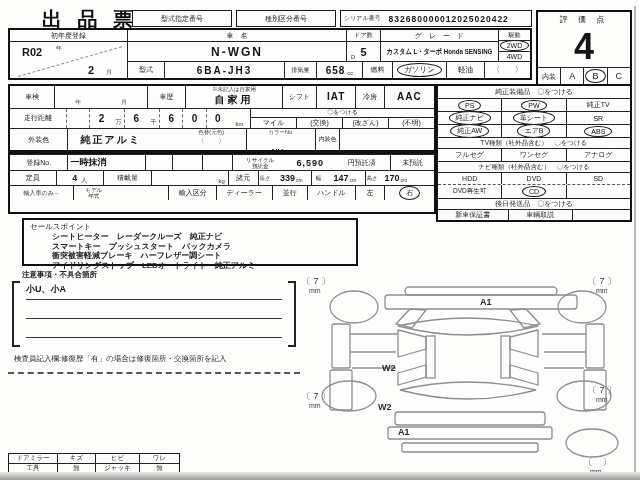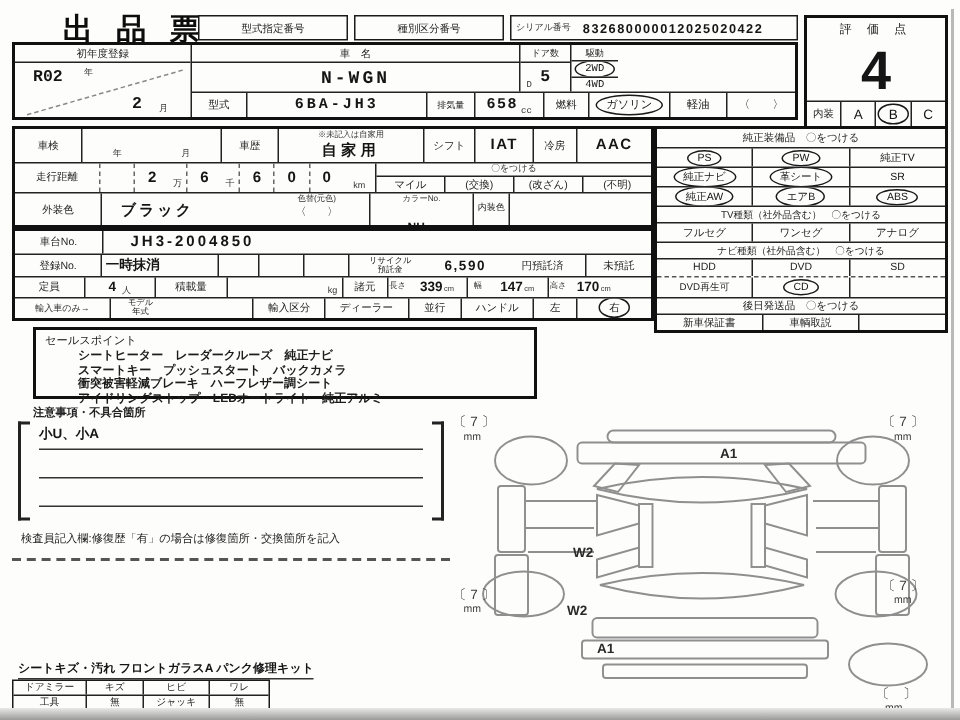--- a/index.html
+++ b/index.html
@@ -50,41 +50,47 @@
         </div>
       <div class="c" style="flex:1;font-size:9px;">
           <span class="circ">B</span>
         </div>
       <div class="c" style="flex:1;font-size:9px;">
           <span>C</span>
         </div>
     </div>
   </div>
 
-  <div class="abs b2" style="left:8px;top:28px;width:524px;height:52px;display:flex;font-family:Liberation Mono, monospace;">
+  <div class="abs b2" style="left:8px;top:28px;width:524px;height:52px;display:flex;">
     <div style="width:122px;position:relative;border-right:1px solid #222;box-sizing:border-box;">
       <div class="c nl bb hdr" style="height:12px;">初年度登録</div>
       <span class="abs" style="left:12px;top:16px;font-size:11px;font-weight:bold;">R02</span>
       <span class="abs tiny" style="left:46px;top:14px;">年</span>
       <span class="abs" style="left:78px;top:34px;font-size:11px;font-weight:bold;">2</span>
       <span class="abs tiny" style="left:96px;top:38px;">月</span>
       <div class="dash-diag"></div>
     </div>
     <div style="flex:1;display:flex;flex-direction:column;">
       <div class="row" style="height:34px;">
         <div style="width:218px;display:flex;flex-direction:column;box-sizing:border-box;text-align:center;">
           <div class="c nl bb hdr" style="height:12px;">車　名</div>
           <div class="c nl" style="flex:1;font-size:12px;font-weight:bold;letter-spacing:2px;">N-WGN</div>
         </div>
         <div style="width:34px;display:flex;flex-direction:column;border-left:1px solid #222;box-sizing:border-box;">
           <div class="c nl bb hdr" style="height:12px;font-size:6px;">ドア数</div>
           <div class="c nl" style="flex:1;font-size:11px;font-weight:bold;position:relative;">
             <span>5</span>
             <span class="abs tiny" style="left:4px;bottom:1px;font-weight:normal;">D</span>
           </div>
+        </div>
+        <div style="width:118px;display:flex;flex-direction:column;border-left:1px solid #222;box-sizing:border-box;">
+          <div class="c nl bb hdr" style="height:12px;">グ　レ　ー　ド</div>
+          <div class="c nl" style="flex:1;">
+              <span style="font-size:7.5px;font-weight:bold;transform:scaleX(0.82);white-space:nowrap;">カスタム L・ターボ Honda SENSING</span>
+            </div>
         </div>
         <div style="width:32px;display:flex;flex-direction:column;border-left:1px solid #222;box-sizing:border-box;">
           <div class="c nl bb hdr" style="height:11px;font-size:6px;">駆動</div>
           <div class="c nl bb" style="flex:1;font-size:7px;">
               <span class="circ">2WD</span>
             </div>
           <div class="c nl" style="flex:1;font-size:7px;">4WD</div>
         </div>
       </div>
       <div class="row bt" style="height:18px;">
@@ -139,21 +145,21 @@
           <div class="c hdr" style="flex:1;">マイル</div>
           <div class="c hdr" style="flex:1;">(交換)</div>
           <div class="c hdr" style="flex:1;">(改ざん)</div>
           <div class="c hdr" style="flex:1;">(不明)</div>
         </div>
       </div>
     </div>
     <div class="row bt" style="height:22px;">
       <div class="c hdr" style="width:58px;">外装色</div>
       <div class="c" style="width:110px;justify-content:flex-start;padding-left:12px;">
-        <span class="val" style="letter-spacing:2px;">ブラック</span>
+        <span class="val" style="letter-spacing:2px;">純正アルミ</span>
       </div>
       <div class="c" style="width:70px;border-left:none;flex-direction:column;justify-content:flex-start;">
         <span class="tiny" style="font-size:5.5px;">色替(元色)</span>
         <span class="hdr">〈　　〉</span>
       </div>
       <div class="c" style="width:70px;flex-direction:column;justify-content:flex-start;gap:12px;">
         <span class="tiny" style="font-size:5.5px;">カラーNo.</span>
         <span style="font-size:8px;font-weight:bold;line-height:8px;"><span>NH-</span><br><span>731P</span></span>
       </div>
       <div class="c hdr stack" style="width:24px;font-size:6px;">内装色</div>
@@ -213,26 +219,20 @@
     </div>
     <div class="c nl bt hdr" style="height:11px;">後日発送品　〇をつける</div>
     <div class="row bt" style="flex:1;">
       <div class="c hdr" style="flex:1.1;">新車保証書</div>
       <div class="c hdr" style="flex:1;">車輌取説</div>
       <div class="c" style="flex:0.9;"></div>
     </div>
   </div>
 
   <div class="abs b2" style="left:8px;top:152px;width:428px;height:62px;display:flex;flex-direction:column;">
-    <div class="row" style="height:16px;">
-      <div class="c hdr" style="width:58px;">車台No.</div>
-      <div class="c" style="flex:1;justify-content:flex-start;padding-left:18px;">
-        <span style="font-size:10px;font-weight:bold;letter-spacing:2px;">JH3-2004850</span>
-      </div>
-    </div>
     <div class="row bt" style="height:16px;">
       <div class="c hdr" style="width:58px;">登録No.</div>
       <div class="c" style="width:78px;justify-content:flex-start;padding-left:2px;">
         <span style="font-size:9px;font-weight:bold;">一時抹消</span>
       </div>
       <div class="c" style="width:28px;"></div>
       <div class="c" style="width:30px;"></div>
       <div class="c" style="width:30px;"></div>
       <div class="c stack" style="width:56px;font-size:5.5px;line-height:6px;">
         <span><span>リサイクル</span><br><span>預託金</span></span>
@@ -303,23 +303,20 @@
     <div class="abs" style="right:0;top:0;width:8px;height:100%;border-right:2px solid #222;border-top:2px solid #222;border-bottom:2px solid #222;"></div>
     <div class="abs" style="left:14px;top:2px;width:256px;height:17px;border-bottom:1px solid #333;font-size:9px;font-weight:bold;">
       <span>小U、小A</span>
     </div>
     <div class="abs" style="left:14px;top:21px;width:256px;height:17px;border-bottom:1px solid #333;"></div>
     <div class="abs" style="left:14px;top:40px;width:256px;height:17px;border-bottom:1px solid #333;"></div>
   </div>
   <div class="abs" style="left:14px;top:354px;font-size:7.5px;color:#222;">検査員記入欄:修復歴「有」の場合は修復箇所・交換箇所を記入</div>
   <div class="abs" style="left:8px;top:372px;width:292px;border-top:2px dashed #555;"></div>
 
-  <div class="abs" style="left:12px;top:440px;font-size:8px;font-weight:bold;border-bottom:1px solid #333;padding-bottom:1px;">
-    <span>シートキズ・汚れ フロントガラスA パンク修理キット</span>
-  </div>
   <div class="abs b1" style="left:8px;top:453px;width:172px;height:21px;display:flex;flex-direction:column;">
     <div class="row" style="flex:1;">
       <div class="c hdr" style="width:48px;font-size:6.5px;">ドアミラー</div>
       <div class="c hdr" style="width:38px;font-size:6.5px;">キズ</div>
       <div class="c hdr" style="width:44px;font-size:6.5px;">ヒビ</div>
       <div class="c hdr" style="flex:1;font-size:6.5px;">ワレ</div>
     </div>
     <div class="row bt" style="flex:1;">
       <div class="c hdr" style="width:48px;font-size:6.5px;">工具</div>
       <div class="c hdr" style="width:38px;font-size:6.5px;">無</div>

